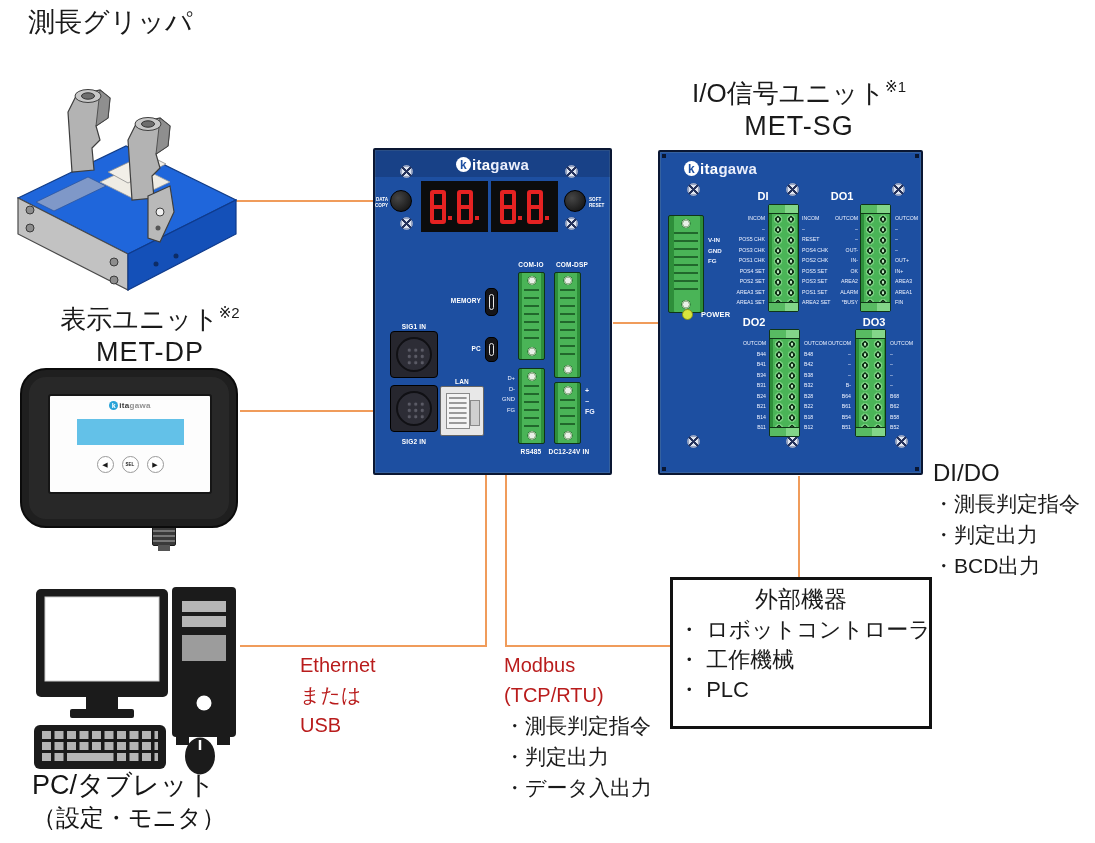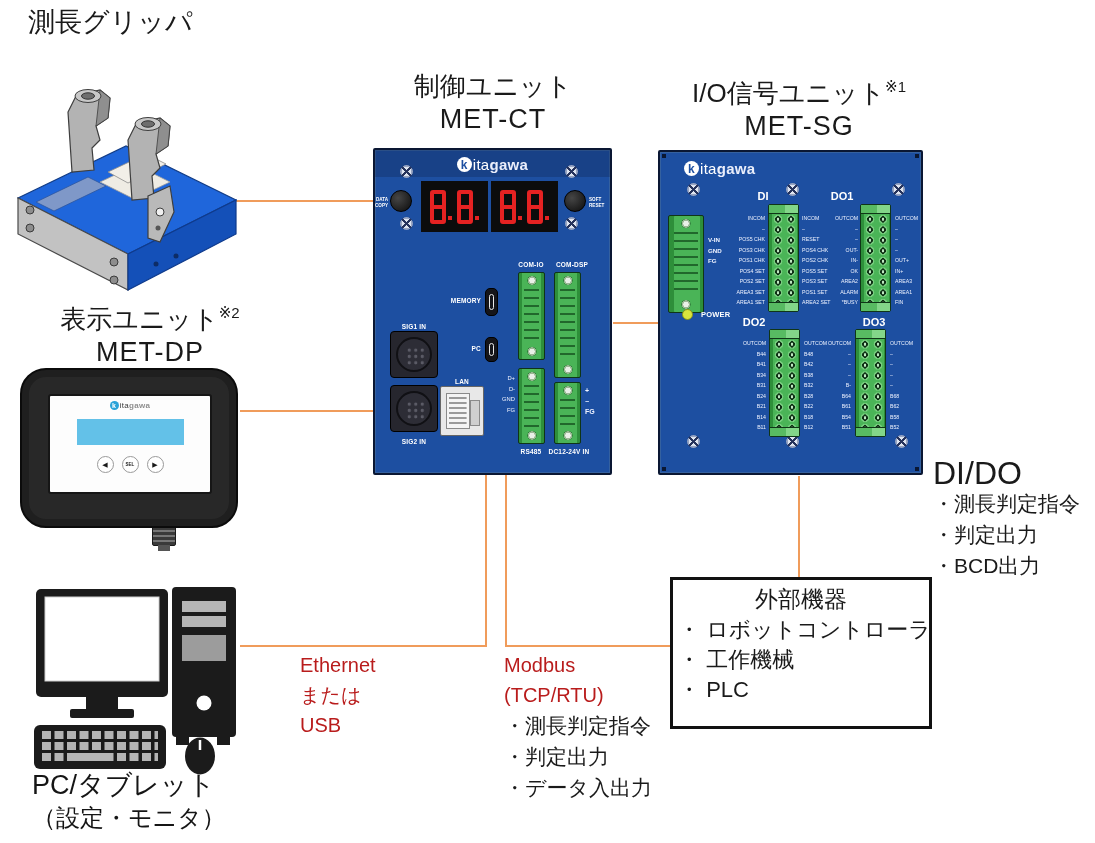--- a/index.html
+++ b/index.html
@@ -16,21 +16,21 @@
   .hblock{text-align:center}
   sup.note{font-size:15px;vertical-align:super;letter-spacing:0}
   .line{position:absolute;background:var(--line_orange)}
   
   .panel{position:absolute;background:var(--panel_blue);border:2px solid #0a1733;border-radius:2px;box-shadow:inset 0 0 0 1px #35619f}
   .band{position:absolute;background:rgba(8,18,44,.22)}
   .cdot{position:absolute;width:4px;height:4px;background:#0a1733}
   .logo-row{position:absolute;left:0;right:0;display:flex;justify-content:center}
   .logo-row.left{justify-content:flex-start}
   .brandlogo{display:inline-flex;align-items:center;color:#fff;font-size:15px;letter-spacing:.3px}
-  .brandlogo b{font-weight:normal;color:#fff}
+  .brandlogo b{font-weight:bold;color:#fff}
   .brandlogo .blight{font-weight:bold;color:#eaeefb}
   .bmark{display:inline-flex;align-items:center;justify-content:center;width:15px;height:15px;border-radius:50%;background:#fff;color:var(--panel_blue);font-weight:bold;font-size:12px;font-style:normal;margin-right:1px}
   .brandlogo.sm{font-size:8px}
   .brandlogo.sm b{color:#3a3a3a}
   .brandlogo.sm .blight{color:#8f8f8f}
   .brandlogo.sm .bmark{width:9px;height:9px;font-size:7px;background:#2aa3d8;color:#fff}
   .screw{position:absolute;width:13px;height:13px;border-radius:50%;
     background:linear-gradient(45deg,transparent 43%,#26335c 43% 57%,transparent 57%),
       linear-gradient(135deg,transparent 43%,#26335c 43% 57%,transparent 57%),
       radial-gradient(circle,#dfe5f0 0 52%,#97a4c2 53% 72%,#323f66 73% 100%)}
@@ -88,21 +88,21 @@
   .dp-face{position:absolute;left:28px;top:26px;width:164px;height:100px;background:#fdfdfd;border:2px solid #161616;border-radius:3px;z-index:2}
   .dp-lcd{position:absolute;left:27px;top:23px;width:107px;height:26px;background:var(--lcd_blue)}
   .dp-btns{position:absolute;left:0;right:0;top:60px;display:flex;justify-content:center;gap:8px}
   .dpbtn{width:17px;height:17px;border:1.5px solid #9a9a9a;border-radius:50%;display:flex;align-items:center;justify-content:center;color:#1a1a1a;background:#fff}
   .dpbtn.arr{font-size:7px}
   .dpbtn.sel{font-size:4.5px;font-weight:bold}
   
   .note-lines span{display:block;font-size:20px;line-height:30px;color:#b91c1c}
   .bullets span{display:block;font-size:21px;line-height:31px;color:#1a1a1a;white-space:nowrap}
   .bullets span::before{content:"・"}
-  .dido-title{font-size:32px;line-height:30px;color:#1a1a1a}
+  .dido-title{font-size:24px;line-height:30px;color:#1a1a1a}
   .extbox{position:absolute;background:#fff;border:3px solid #111}
   .ext-title{font-size:23px;text-align:center;margin-top:4px;color:#1a1a1a}
   .bullets.ext span{font-size:22px;line-height:30px;margin-left:5px}
   .bullets.ext span::before{content:"・ "}
   .pcl .l1{font-size:27px;line-height:34px}
   .pcl .l2{font-size:24px;line-height:32px}
 </style>
 </head>
 <body>
 
@@ -112,24 +112,20 @@
   <div class="line" style="left:240px;top:410px;width:135px;height:2px"></div>
   <div class="line" style="left:613px;top:322px;width:47px;height:2px"></div>
   <div class="line" style="left:485px;top:475px;width:2px;height:172px"></div>
   <div class="line" style="left:240px;top:645px;width:247px;height:2px"></div>
   <div class="line" style="left:505px;top:475px;width:2px;height:172px"></div>
   <div class="line" style="left:505px;top:645px;width:167px;height:2px"></div>
   <div class="line" style="left:798px;top:476px;width:2px;height:103px"></div>
 
   <div class="h1 big abs" style="left:28px;top:6px">測長グリッパ</div>
 
-  <div class="hblock abs" style="left:373px;top:70px;width:240px">
-    <div class="h1">制御ユニット</div>
-    <div class="h2">MET-CT</div>
-  </div>
 
   <div class="hblock abs" style="left:659px;top:70px;width:280px">
     <div class="h1"><span>I/O信号ユニット</span><sup class="note">※1</sup></div>
     <div class="h2">MET-SG</div>
   </div>
 
   <div class="hblock abs" style="left:42px;top:296px;width:216px">
     <div class="h1"><span>表示ユニット</span><sup class="note">※2</sup></div>
     <div class="h2">MET-DP</div>
   </div>

